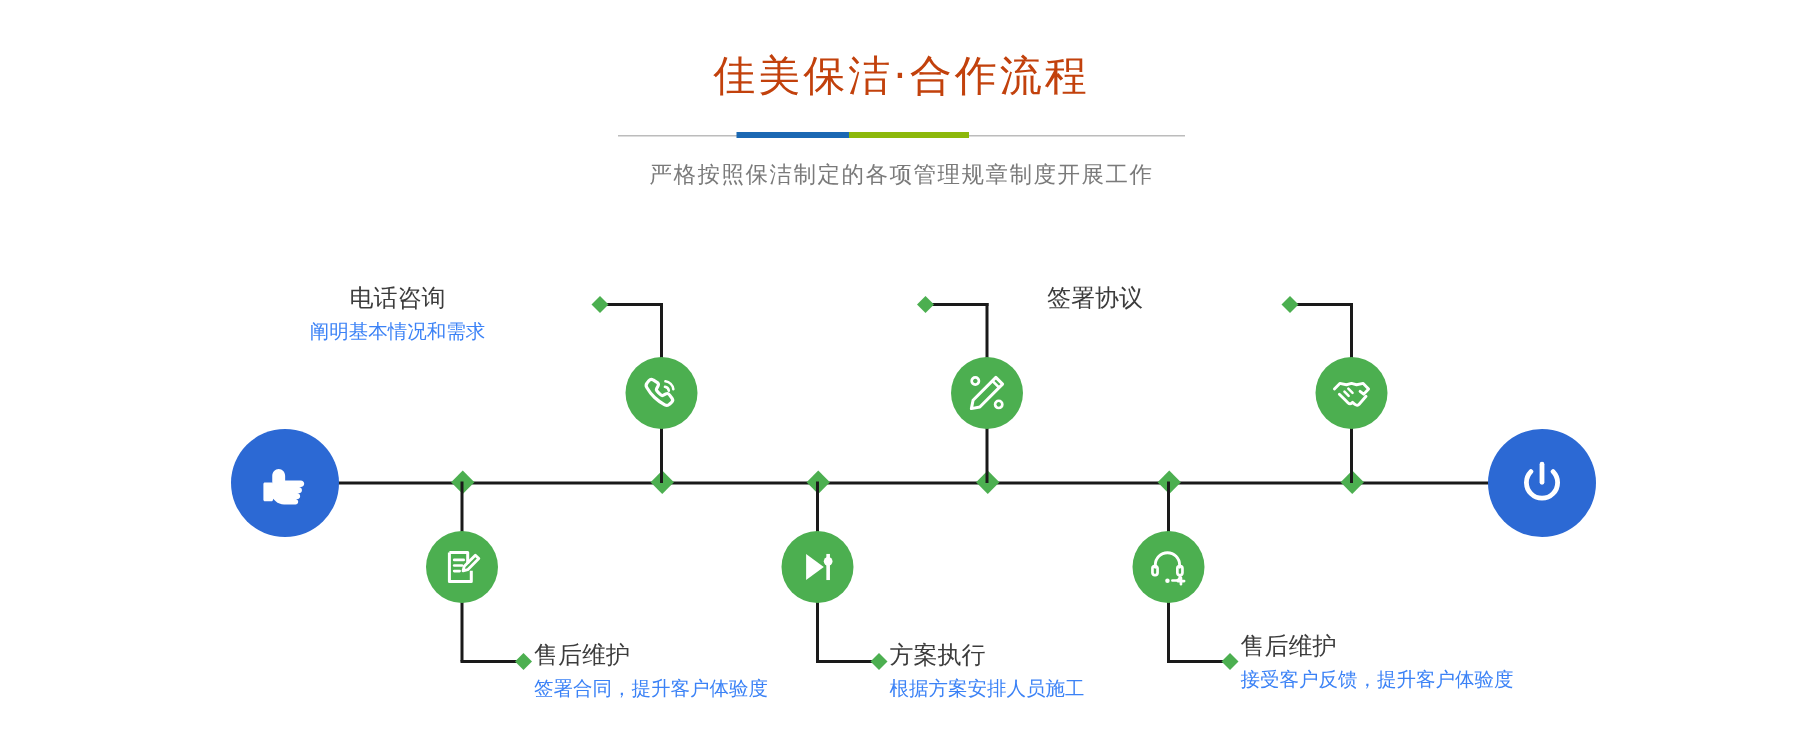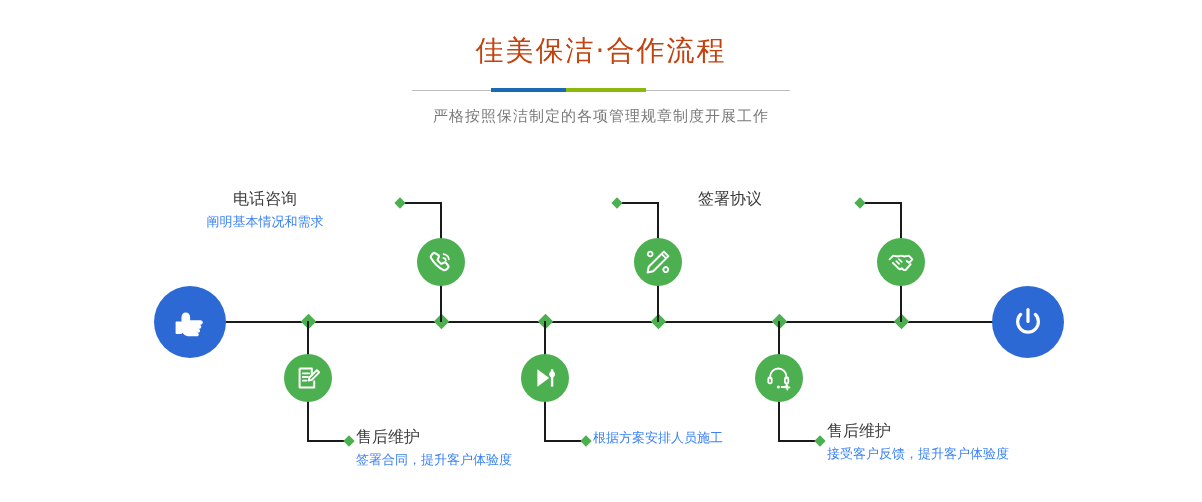--- a/index.html
+++ b/index.html
@@ -251,20 +251,21 @@
   <div class="node" style="left:521px; top:354px;">
     <span>
       <svg width="28" height="28" viewBox="0 0 28 28">
         <path fill="#ffffff" d="M6.4 5.3L18.2 14 6.4 22.7z"></path>
         <rect x="19.9" y="5.3" width="2.4" height="17.4" fill="#ffffff"></rect>
         <circle cx="21.1" cy="10.2" r="2.9" fill="#ffffff"></circle>
       </svg>
     </span>
   </div>
   <div class="label align-left" style="left:593px; top:426px; width:270px;">
+    <span class="lab-title">方案执行</span>
     <span class="lab-desc">根据方案安排人员施工</span>
   </div>
 
   <div class="diamond" style="left:896px; top:316px;"></div>
   <div class="vline" style="left:900px; top:202px; height:120px;"></div>
   <div class="hline" style="left:860px; top:202px; width:42px;"></div>
   <div class="diamond small" style="left:856px; top:199px;"></div>
   <div class="node" style="left:877px; top:238px;">
     <span>
       <svg width="28" height="28" viewBox="0 0 28 28">

